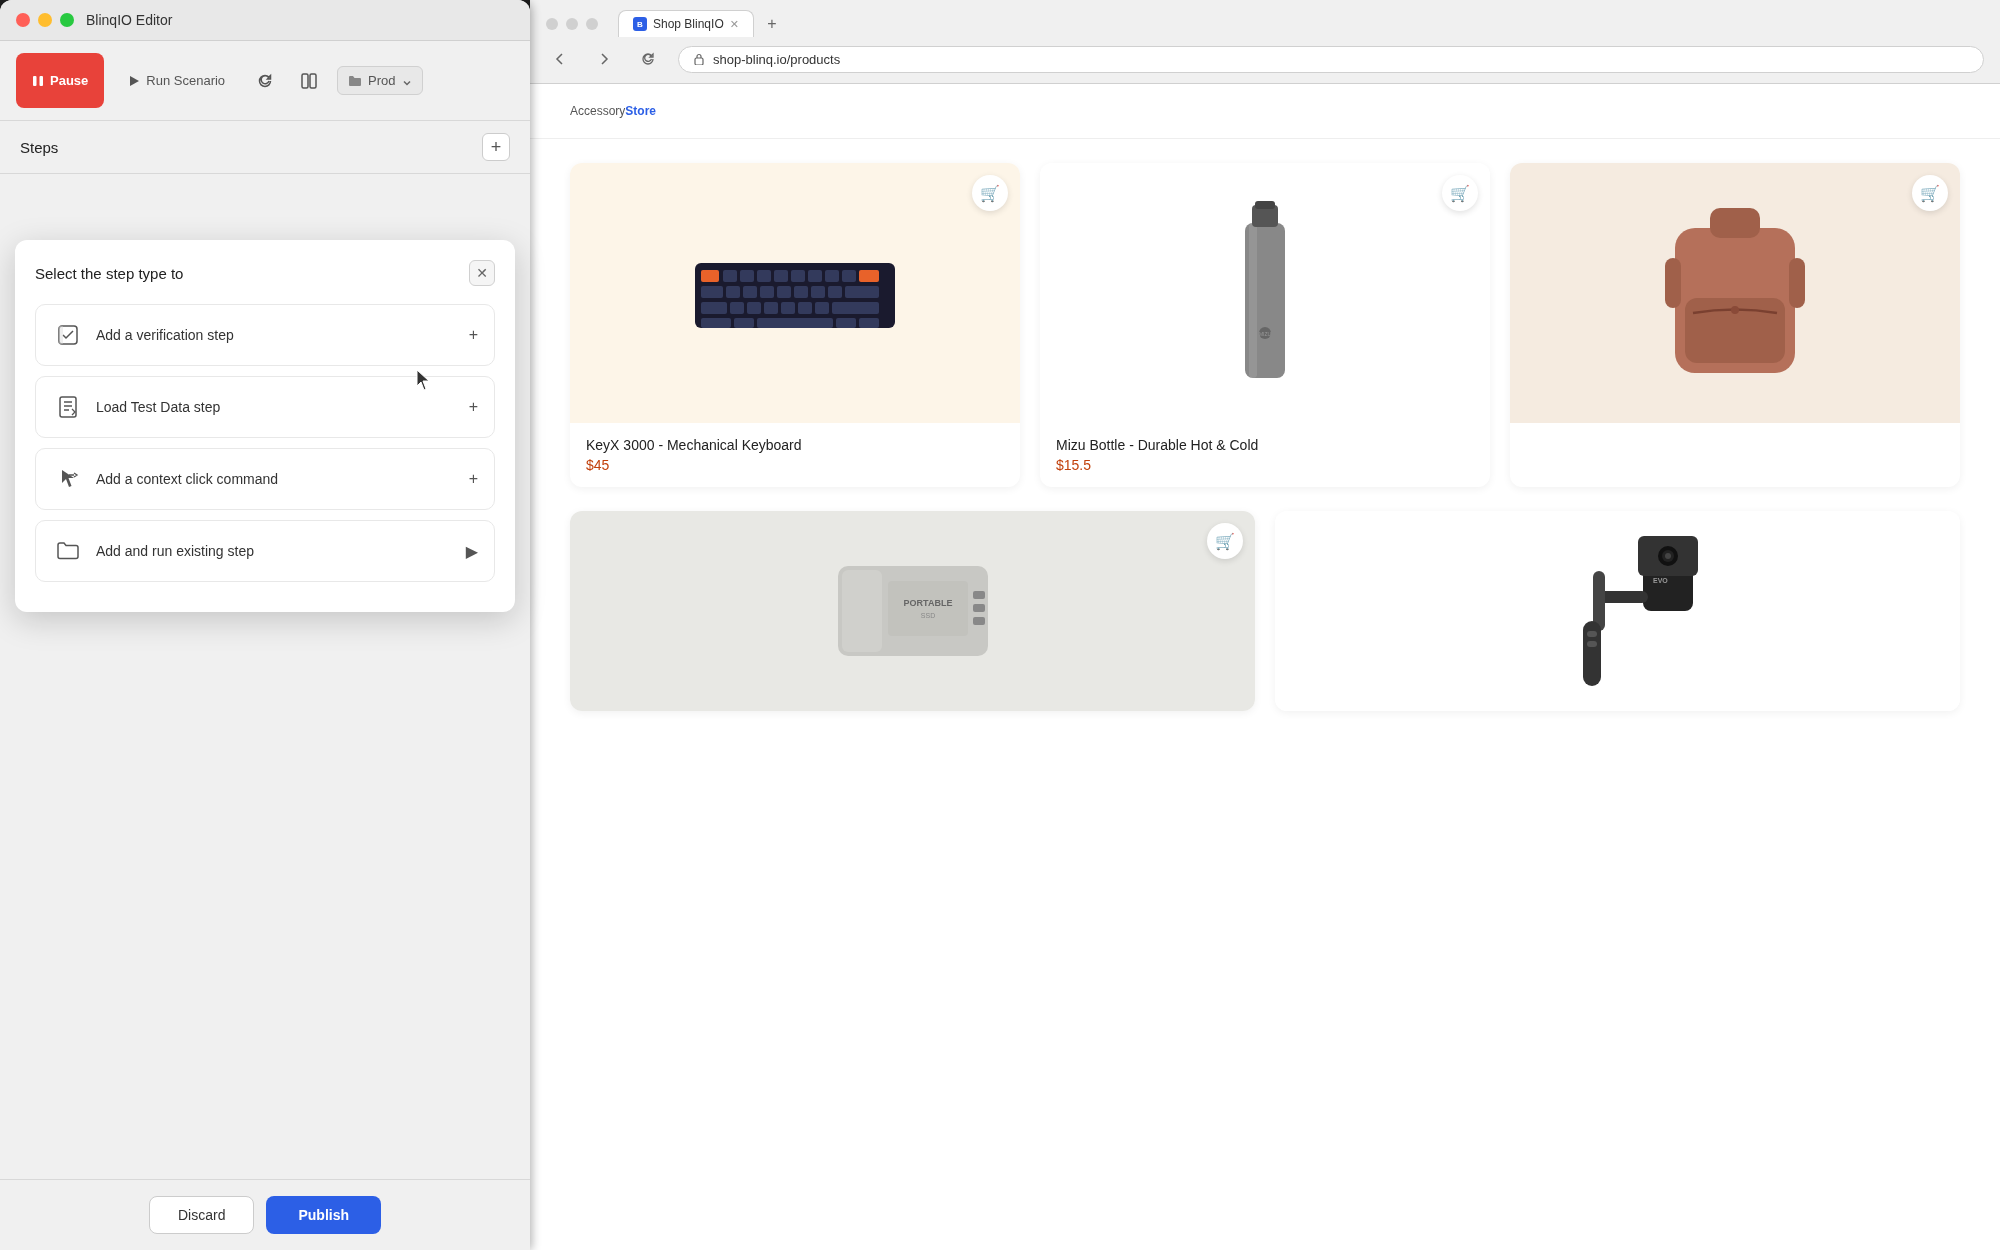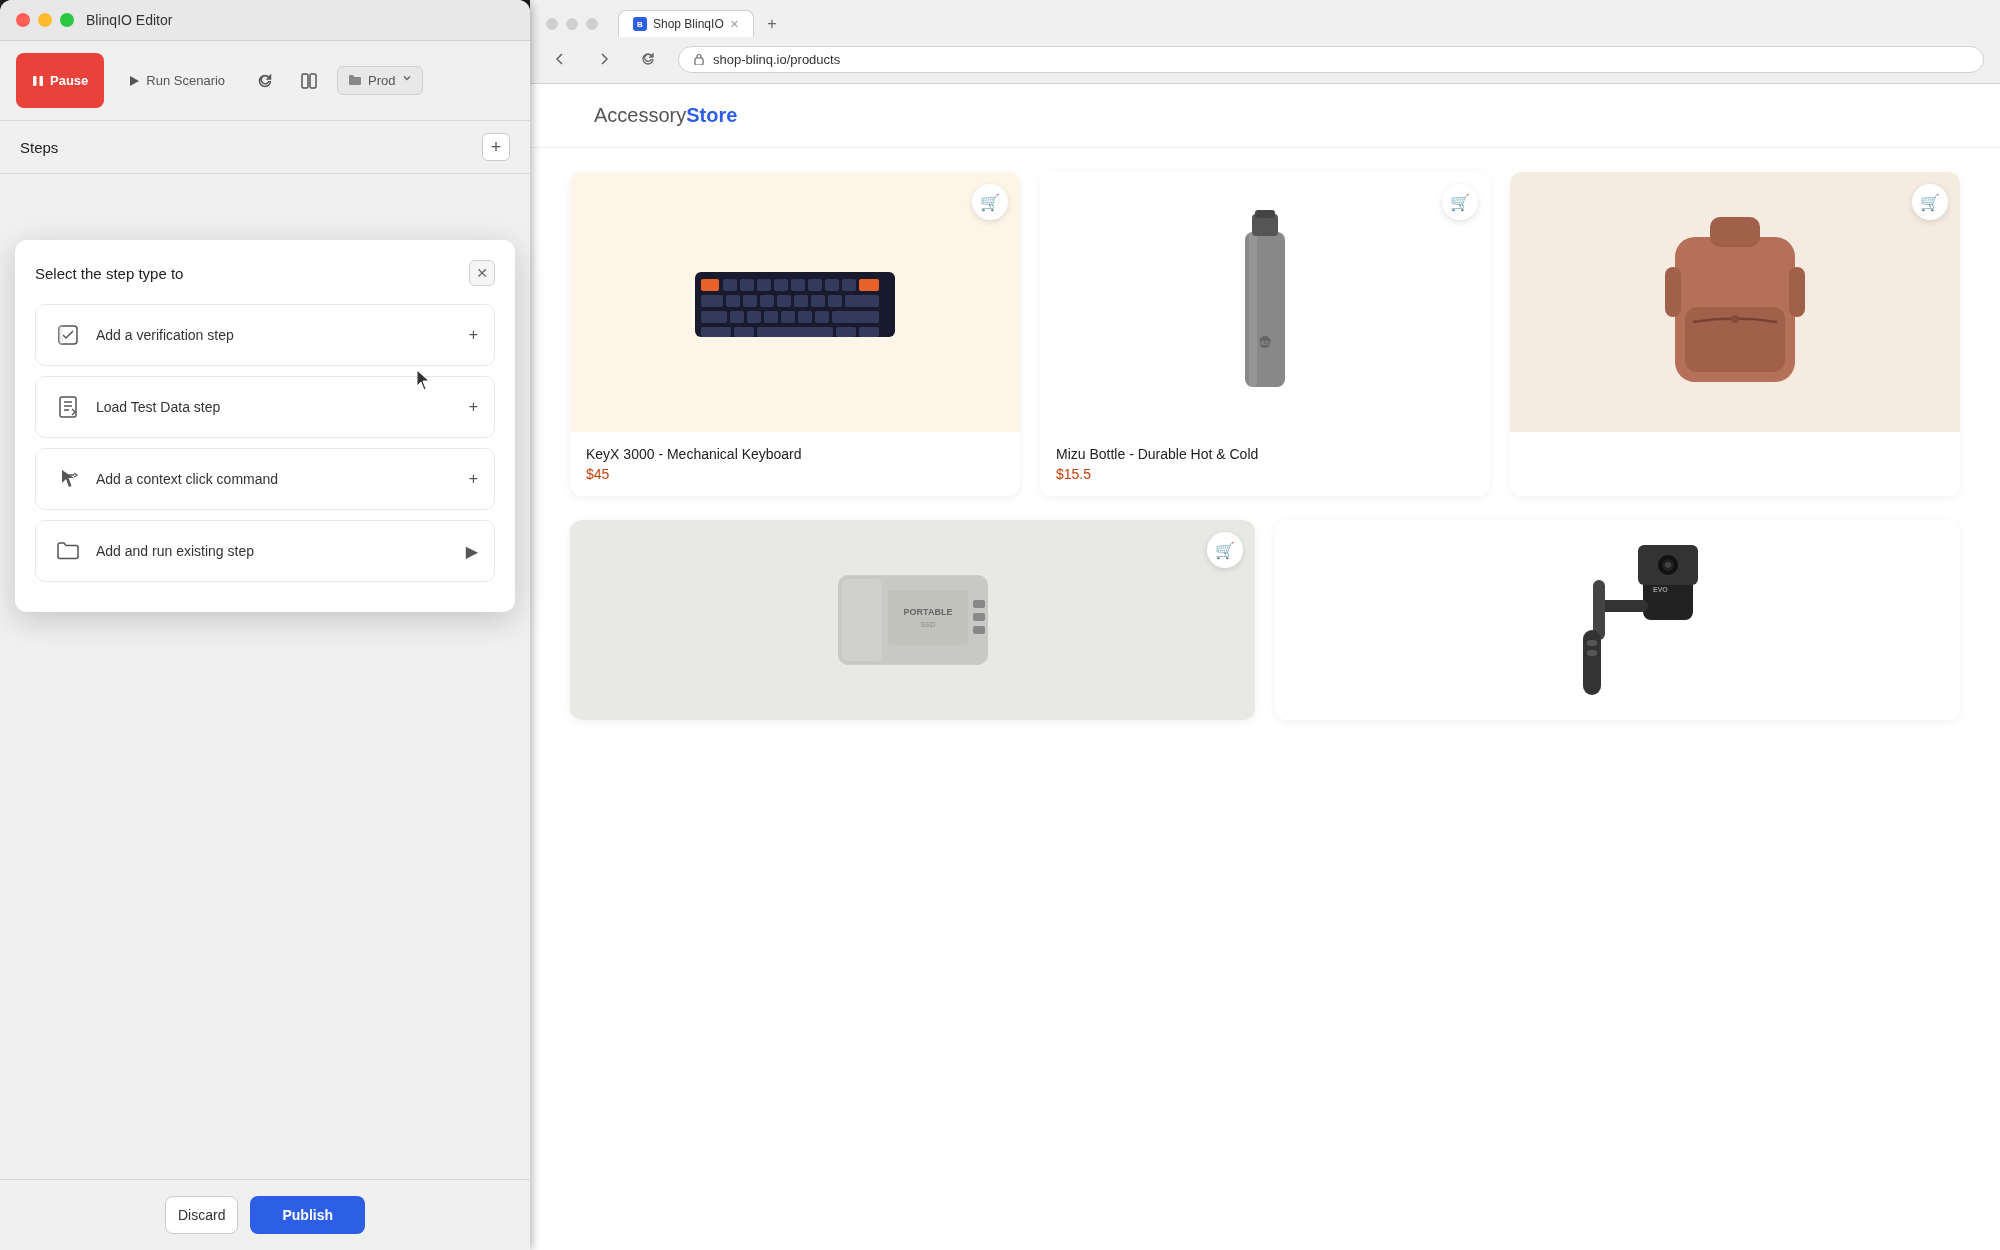--- a/index.html
+++ b/index.html
@@ -86,21 +86,21 @@
       align-items: center;
       justify-content: center;
       border-radius: 6px;
       cursor: pointer;
       color: #555;
       font-size: 16px;
     }
 
     .env-selector {
       display: flex;
-      align-items: flex-start;
+      align-items: flex-end;
       gap: 6px;
       padding: 6px 10px;
       background: #e8e8e8;
       border-radius: 6px;
       cursor: pointer;
       font-size: 13px;
       color: #555;
       border: 1px solid #d0d0d0;
     }
 
@@ -221,21 +221,21 @@
       padding: 16px 20px;
       display: flex;
       gap: 12px;
       justify-content: center;
       border-top: 1px solid #d8d8d8;
       background: #f0f0f0;
       border-radius: 0 0 0 12px;
     }
 
     .btn-discard {
-      padding: 10px 12px;
+      padding: 10px 28px;
       border-radius: 8px;
       border: 1px solid #ccc;
       background: white;
       font-size: 14px;
       font-weight: 500;
       color: #333;
       cursor: pointer;
     }
 
     .btn-publish {
@@ -361,23 +361,22 @@
       background: white;
       overflow: hidden;
     }
 
     .shop-header {
       padding: 20px 40px;
       border-bottom: 1px solid #eee;
     }
 
     .shop-brand {
-      font-size: 20px;
+      font-size: 12px;
       font-weight: 500;
-      margin-left: 24px;
     }
     .shop-brand-light { color: #555; }
     .shop-brand-bold { color: #2c5fe6; font-weight: 700; }
 
     .products-grid {
       display: grid;
       grid-template-columns: repeat(3, 1fr);
       gap: 20px;
       padding: 24px 40px;
     }

